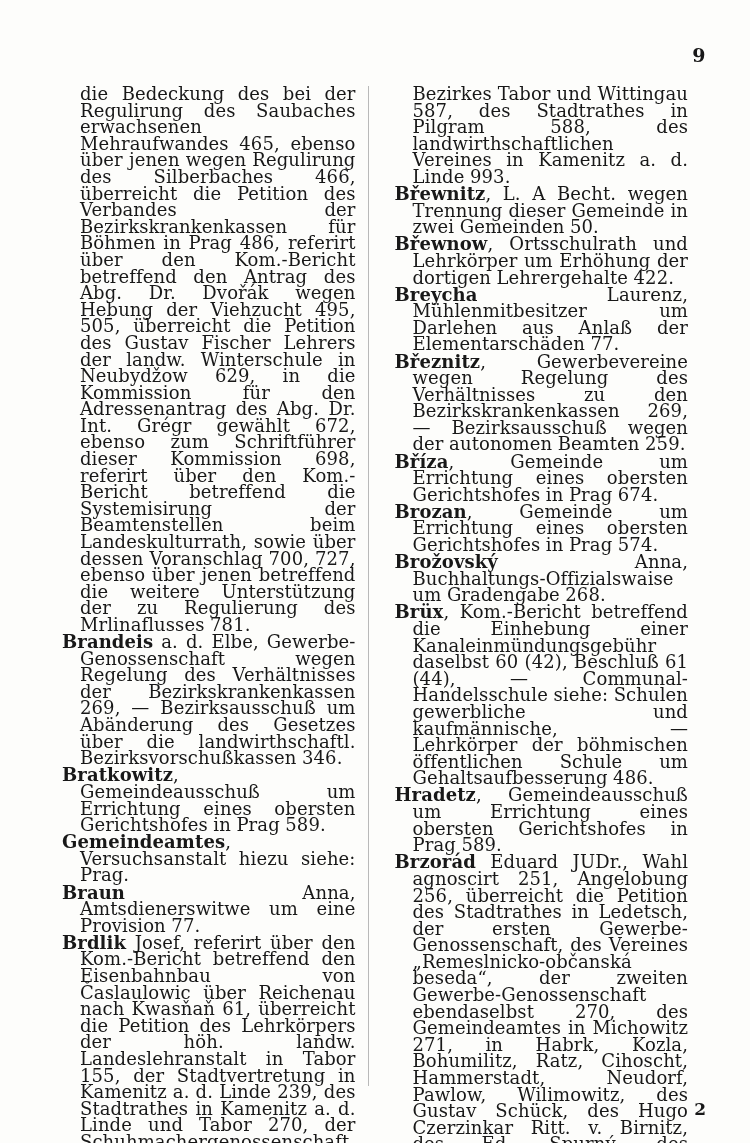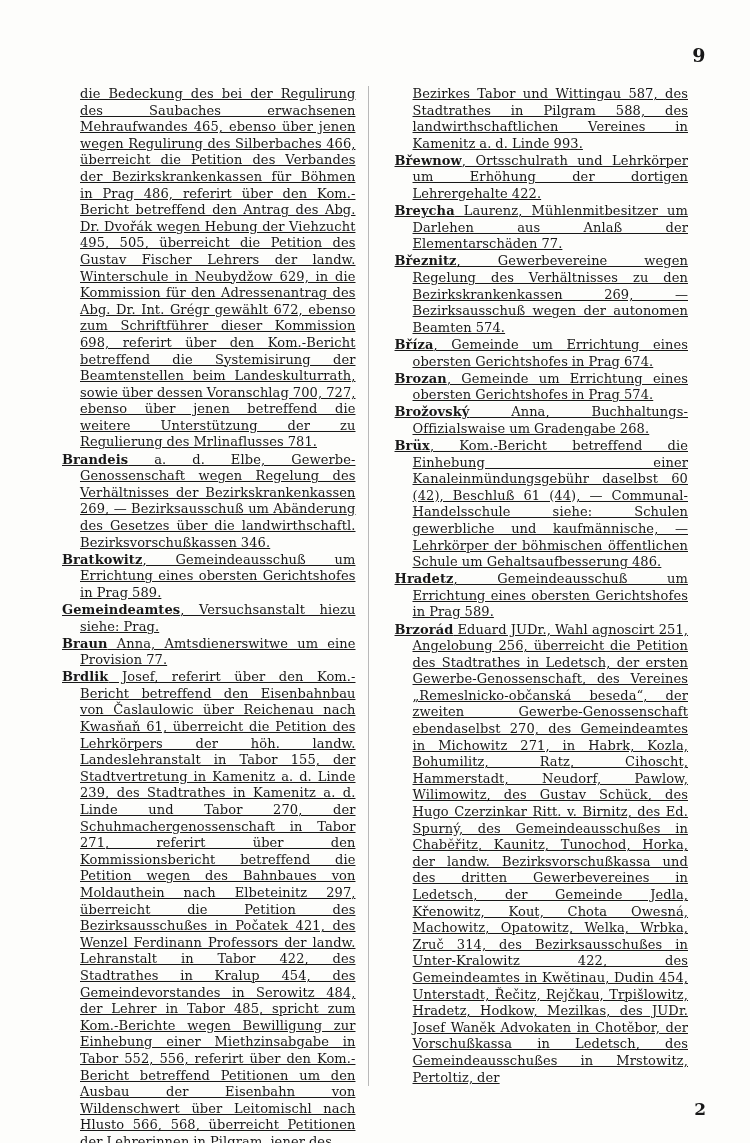--- a/index.html
+++ b/index.html
@@ -52,28 +52,27 @@
   }
   .col.left::after {
     content: "";
     position: absolute;
     top: 0;
     right: 0;
     width: 0;
     height: 100%;
   }
   .entry {
-    font-size: 13px;
+    font-size: 18px;
     line-height: 16.6px;
     text-align: justify;
     margin: 0 0 0.5px 0;
     word-spacing: -0.3px;
     -webkit-hyphens: auto;
     hyphens: auto;
-    text-decoration: underline;
   }
   .entry.hang {
     padding-left: 18px;
     text-indent: -18px;
   }
   .entry.cont {
     padding-left: 18px;
     text-indent: 0;
   }
   .hw {
@@ -106,26 +105,27 @@
       <p class="entry hang fk"><span class="hw">Braun</span><span> Anna, Amtsdienerswitwe um eine Provision 77.</span></p>
 
       <p class="entry hang fk"><span class="hw">Brdlik</span><span> Josef, referirt über den Kom.-Bericht betreffend den Eisenbahnbau von Časlaulowic über Reichenau nach Kwasňaň 61, überreicht die Petition des Lehrkörpers der höh. landw. Landeslehranstalt in Tabor 155, der Stadtvertretung in Kamenitz a. d. Linde 239, des Stadtrathes in Kamenitz a. d. Linde und Tabor 270, der Schuhmachergenossenschaft in Tabor 271, referirt über den Kommissionsbericht betreffend die Petition wegen des Bahnbaues von Moldauthein nach Elbeteinitz 297, überreicht die Petition des Bezirksausschußes in Počatek 421, des Wenzel Ferdinann Professors der landw. Lehranstalt in Tabor 422, des Stadtrathes in Kralup 454, des Gemeindevorstandes in Serowitz 484, der Lehrer in Tabor 485, spricht zum Kom.-Berichte wegen Bewilligung zur Einhebung einer Miethzinsabgabe in Tabor 552, 556, referirt über den Kom.-Bericht betreffend Petitionen um den Ausbau der Eisenbahn von Wildenschwert über Leitomischl nach Hlusto 566, 568, überreicht Petitionen der Lehrerinnen in Pilgram, jener des</span></p>
 
     </div>
 
     <div class="col right">
 
       <p class="entry cont fk">Bezirkes Tabor und Wittingau 587, des Stadtrathes in Pilgram 588, des landwirthschaftlichen Vereines in Kamenitz a. d. Linde 993.</p>
 
+      <p class="entry hang fk"><span class="hw">Břewnitz</span><span>, L. A Becht. wegen Trennung dieser Gemeinde in zwei Gemeinden 50.</span></p>
 
       <p class="entry hang fk"><span class="hw">Břewnow</span><span>, Ortsschulrath und Lehrkörper um Erhöhung der dortigen Lehrergehalte 422.</span></p>
 
       <p class="entry hang fk"><span class="hw">Breycha</span><span> Laurenz, Mühlenmitbesitzer um Darlehen aus Anlaß der Elementarschäden 77.</span></p>
 
-      <p class="entry hang fk"><span class="hw">Březnitz</span><span>, Gewerbevereine wegen Regelung des Verhältnisses zu den Bezirkskrankenkassen 269, — Bezirksausschuß wegen der autonomen Beamten 574.</span></p>
+      <p class="entry hang fk"><span class="hw">Březnitz</span><span>, Gewerbevereine wegen Regelung des Verhältnisses zu den Bezirkskrankenkassen 269, — Bezirksausschuß wegen der autonomen Beamten 259.</span></p>
 
       <p class="entry hang fk"><span class="hw">Bříza</span><span>, Gemeinde um Errichtung eines obersten Gerichtshofes in Prag 674.</span></p>
 
       <p class="entry hang fk"><span class="hw">Brozan</span><span>, Gemeinde um Errichtung eines obersten Gerichtshofes in Prag 574.</span></p>
 
       <p class="entry hang fk"><span class="hw">Brožovský</span><span> Anna, Buchhaltungs-Offizialswaise um Gradengabe 268.</span></p>
 
 
       <p class="entry hang fk"><span class="hw">Brüx</span><span>, Kom.-Bericht betreffend die Einhebung einer Kanaleinmündungsgebühr daselbst 60 (42), Beschluß 61 (44), — Communal-Handelsschule siehe: Schulen gewerbliche und kaufmännische, — Lehrkörper der böhmischen öffentlichen Schule um Gehaltsaufbesserung 486.</span></p>
 

